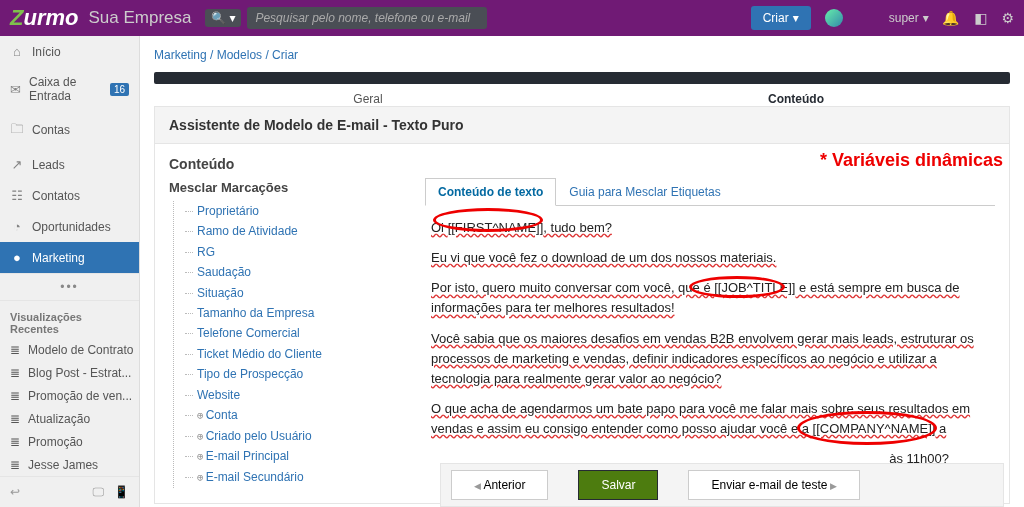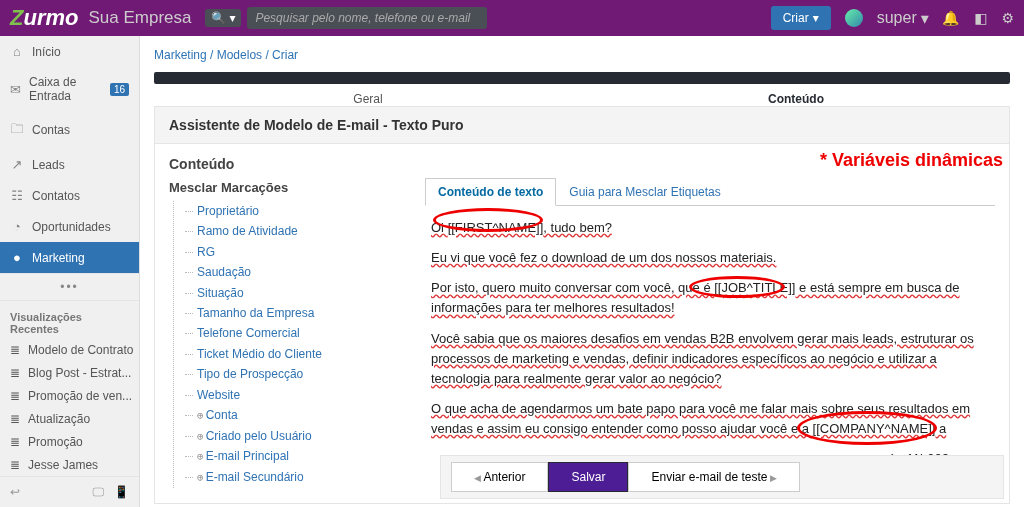--- a/index.html
+++ b/index.html
@@ -10,21 +10,21 @@
 .logo { font-size: 22px; font-weight: bold; font-style: italic; color: #fff; margin-right: 10px; }
 .logo .z { color: #7fbf4d; }
 .company { font-size: 17px; color: #ccc; margin-right: 14px; }
 .search-wrap { display: flex; align-items: center; gap: 6px; }
 .search-dd { background: #4a4e55; color: #fff; border-radius: 3px; padding: 2px 6px; font-size: 12px; display: flex; align-items: center; gap: 3px; }
 .search-input { background: #4a4e55; border: none; color: #fff; padding: 4px 8px; width: 240px; border-radius: 3px; font-size: 12px; font-style: italic; }
 .search-input::placeholder { color: #aaa; }
 .topbar-right { margin-left: auto; display: flex; align-items: center; gap: 14px; }
 .create-btn { background: #2f73b3; color: #fff; padding: 5px 12px; border-radius: 3px; font-size: 12px; display: flex; align-items: center; gap: 4px; cursor: pointer; }
 .avatar { width: 18px; height: 18px; border-radius: 50%; background: linear-gradient(135deg,#6ea,#38a); }
-.user-dd { color: #ccc; font-size: 16px; display: flex; align-items: center; gap: 4px; }
+.user-dd { color: #ccc; font-size: 12px; display: flex; align-items: center; gap: 4px; margin-left: 32px; }
 .topbar-icon { color: #ccc; font-size: 14px; cursor: pointer; }
 
 
 .sidebar { position: absolute; top: 36px; left: 0; bottom: 0; width: 140px; background: #f0f0f0; border-right: 1px solid #ddd; display: flex; flex-direction: column; overflow: hidden; }
 .side-item { padding: 8px 10px; display: flex; align-items: center; gap: 8px; color: #555; cursor: pointer; font-size: 12px; }
 .side-item.active { background: #2f73b3; color: #fff; }
 .side-item .icon { width: 14px; text-align: center; font-size: 13px; opacity: .7; }
 .side-item.active .icon { opacity: 1; }
 .side-badge { background: #2f73b3; color: #fff; font-size: 10px; padding: 1px 4px; border-radius: 2px; margin-left: auto; }
 .side-more { text-align: center; padding: 6px; color: #888; cursor: pointer; letter-spacing: 2px; border-top: 1px solid #e5e5e5; border-bottom: 1px solid #e5e5e5; }
@@ -60,24 +60,24 @@
 .tab { padding: 6px 12px; font-size: 12px; color: #2f73b3; cursor: pointer; border: 1px solid transparent; border-bottom: none; }
 .tab.active { background: #fff; border: 1px solid #ccc; border-bottom: 1px solid #fff; margin-bottom: -1px; color: #0369a1; font-weight: bold; text-decoration: none; }
 .editor { border: none; padding: 12px 6px; font-size: 13px; color: #222; line-height: 1.55; }
 .editor p { margin-bottom: 10px; }
 .redline { text-decoration-line: underline; text-decoration-style: wavy; text-decoration-color: #d33; }
 
 .annot { position: absolute; color: #e00; font-weight: bold; font-size: 18px; pointer-events: none; }
 .annot-oval { position: absolute; border: 3px solid #e00; border-radius: 50%; pointer-events: none; }
 
 
-.footer-bar { position: absolute; left: 300px; right: 20px; bottom: 8px; background: #f4f4f4; border: 1px solid #e5e5e5; padding: 6px 10px; display: flex; align-items: center; justify-content: flex-start; }
+.footer-bar { position: absolute; left: 300px; right: 20px; bottom: 0; background: #f4f4f4; border: 1px solid #e5e5e5; padding: 6px 10px; display: flex; gap: 30px; align-items: center; justify-content: flex-start; }
 .btn { padding: 7px 22px; font-size: 12px; cursor: pointer; border: 1px solid #ccc; background: #fff; }
 .btn.prev::before { content: '◀ '; color: #999; font-size: 9px; }
-.btn.primary { background: #4c1d95; color: #fff; border-color: #262b33; }
+.btn.primary { background: #4d7c0f; color: #fff; border-color: #262b33; }
 .btn.test::after { content: ' ▶'; color: #999; font-size: 9px; }
 </style>
 </head>
 <body>
 
 <div class="topbar">
   <span class="logo"><span class="z">Z</span>urmo</span>
   <span class="company">Sua Empresa</span>
   <div class="search-wrap">
     <span class="search-dd">🔍<span>▾</span></span>

